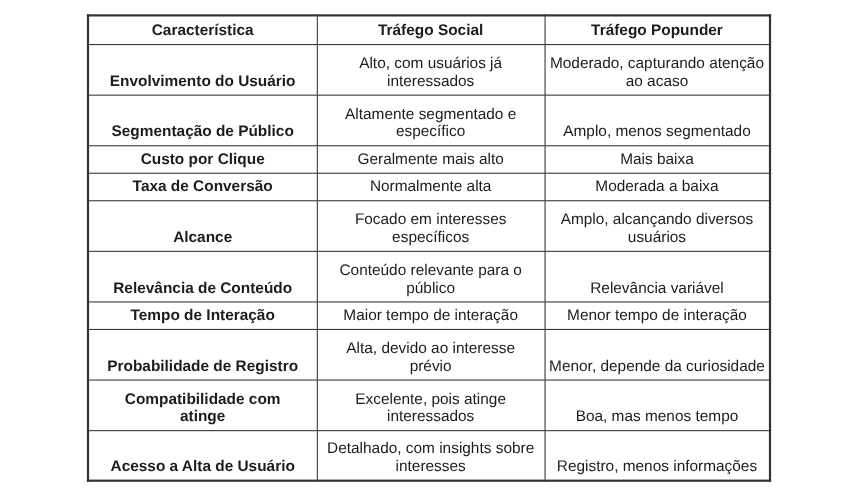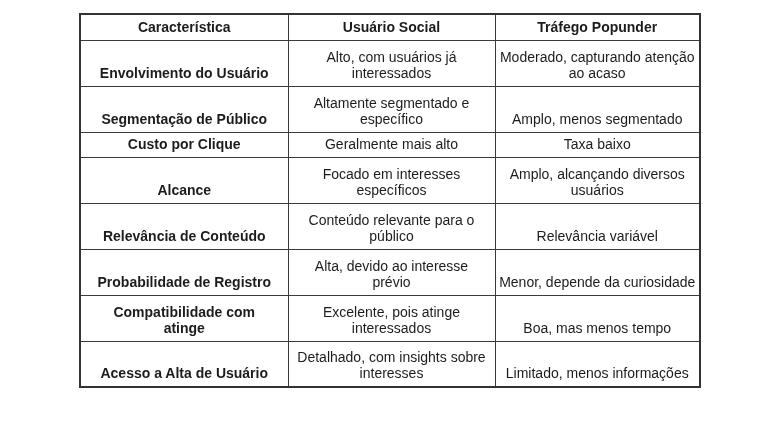--- a/index.html
+++ b/index.html
@@ -53,70 +53,80 @@
 <div class="canvas">
   <table class="cmp">
     <colgroup>
       <col style="width:208px">
       <col style="width:207px">
       <col style="width:205px">
     </colgroup>
     <thead>
       <tr class="row-h">
         <th>Característica</th>
-        <th>Usuário Social</th>
+        <th>Tráfego Social</th>
         <th>Tráfego Popunder</th>
       </tr>
     </thead>
     <tbody>
       <tr class="row-t">
         <td class="feature">Envolvimento do Usuário</td>
         <td>Alto, com usuários já
 interessados</td>
         <td>Moderado, capturando atenção
 ao acaso</td>
       </tr>
       <tr class="row-t">
         <td class="feature">Segmentação de Público</td>
         <td>Altamente segmentado e
 específico</td>
         <td>Amplo, menos segmentado</td>
       </tr>
       <tr class="row-s">
         <td class="feature">Custo por Clique</td>
         <td>Geralmente mais alto</td>
-        <td>Taxa baixo</td>
+        <td>Mais baixa</td>
+      </tr>
+      <tr class="row-s">
+        <td class="feature">Taxa de Conversão</td>
+        <td>Normalmente alta</td>
+        <td>Moderada a baixa</td>
       </tr>
       <tr class="row-t">
         <td class="feature">Alcance</td>
         <td>Focado em interesses
 específicos</td>
         <td>Amplo, alcançando diversos
 usuários</td>
       </tr>
       <tr class="row-t">
         <td class="feature">Relevância de Conteúdo</td>
         <td>Conteúdo relevante para o
 público</td>
         <td>Relevância variável</td>
+      </tr>
+      <tr class="row-s">
+        <td class="feature">Tempo de Interação</td>
+        <td>Maior tempo de interação</td>
+        <td>Menor tempo de interação</td>
       </tr>
       <tr class="row-t">
         <td class="feature">Probabilidade de Registro</td>
         <td>Alta, devido ao interesse
 prévio</td>
         <td>Menor, depende da curiosidade</td>
       </tr>
       <tr class="row-t">
         <td class="feature">Compatibilidade com
 atinge</td>
         <td>Excelente, pois atinge
 interessados</td>
         <td>Boa, mas menos tempo</td>
       </tr>
       <tr class="row-t">
         <td class="feature">Acesso a Alta de Usuário</td>
         <td>Detalhado, com insights sobre
 interesses</td>
-        <td>Limitado, menos informações</td>
+        <td>Registro, menos informações</td>
       </tr>
     </tbody>
   </table>
 </div>
 
 </body></html>

